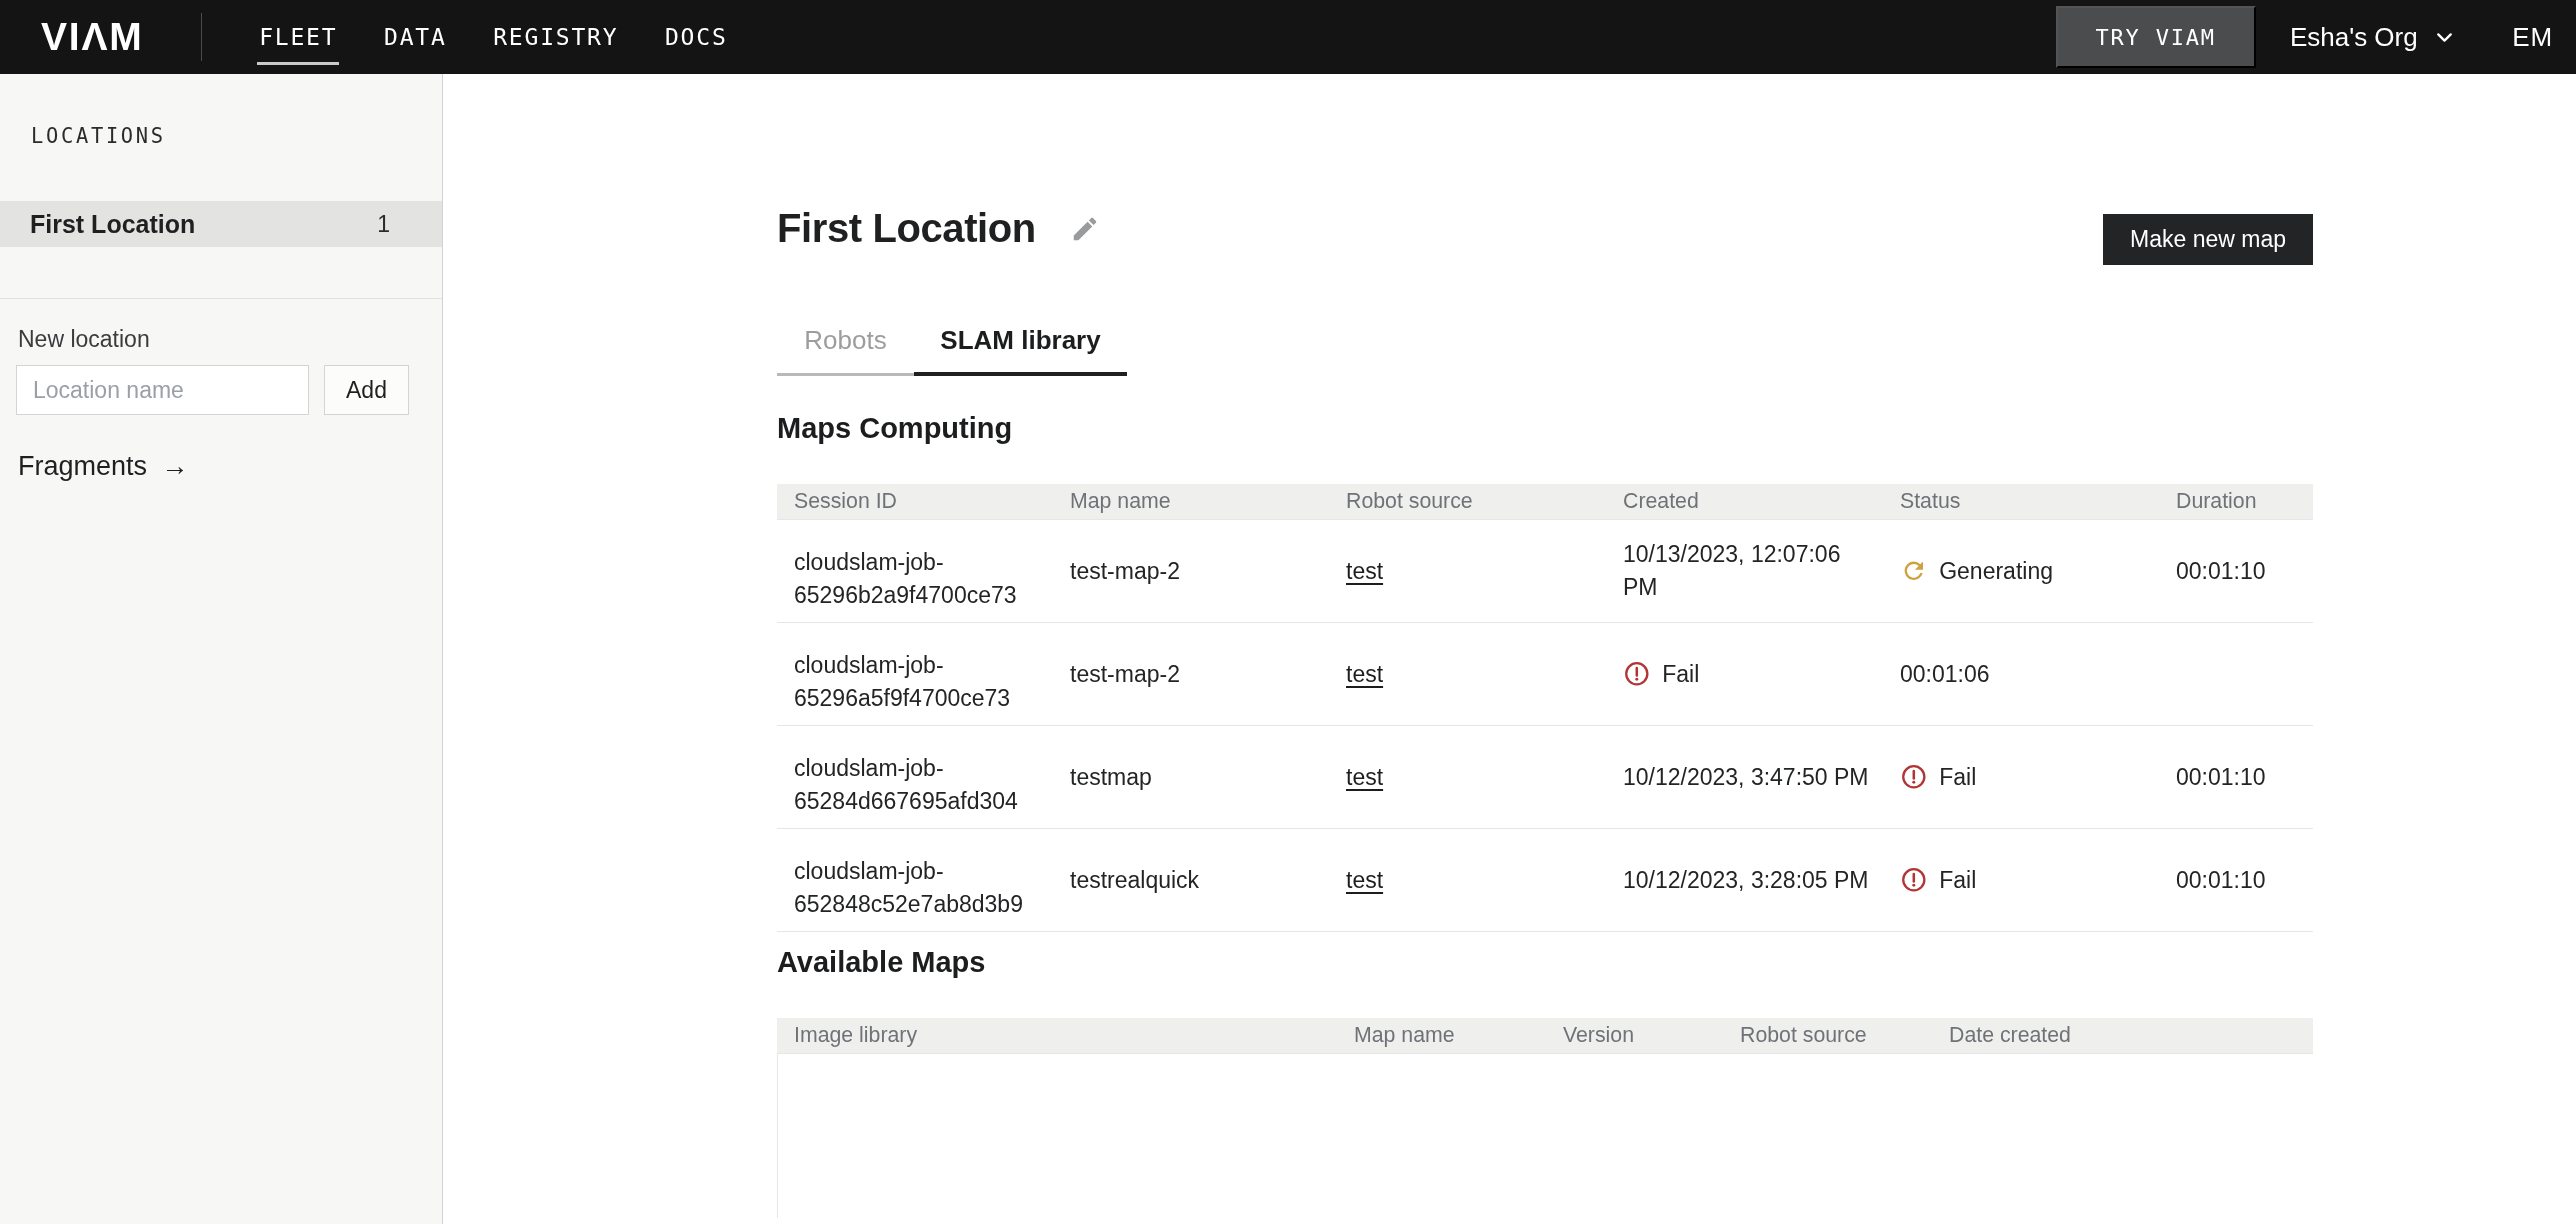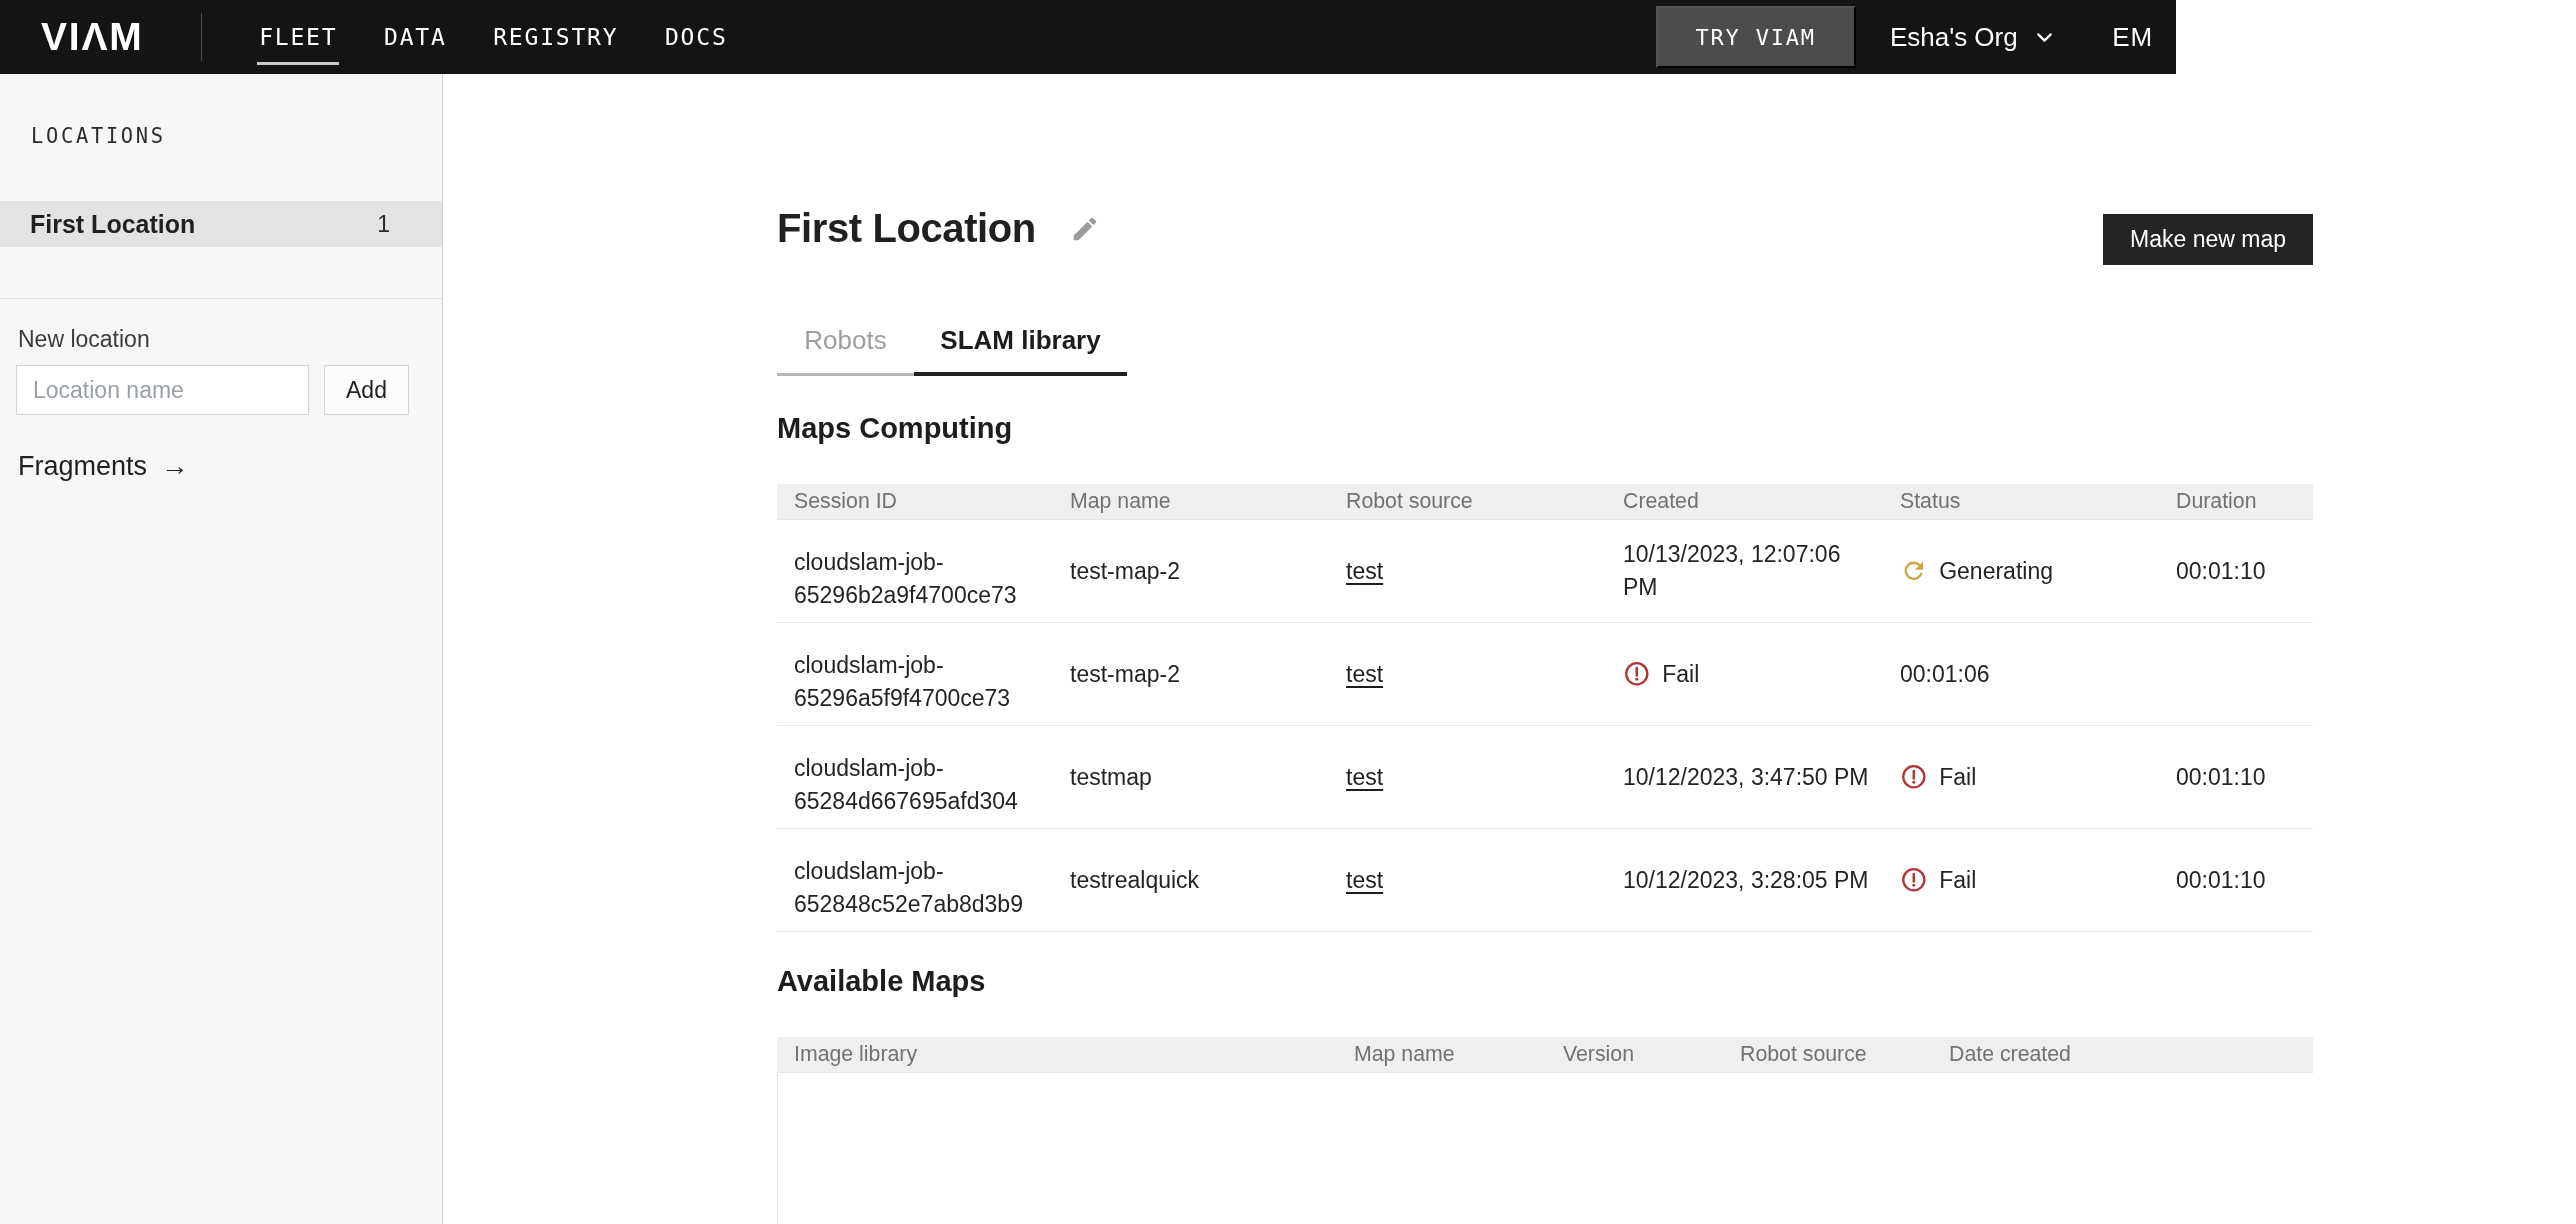--- a/index.html
+++ b/index.html
@@ -1,20 +1,20 @@
 <!DOCTYPE html>
 <html style="font-size:14.2px"><head>
 <meta charset="utf-8">
 <style>
   * { margin:0; padding:0; box-sizing:border-box; }
   html,body { width:2576px; height:1225px; overflow:hidden; background:#ffffff;
               font-family:"Liberation Sans", sans-serif; color:#1c1d1e; }
 
   
-  .topbar { position:absolute; left:0; top:0; width:2176px; height:74px;
+  .topbar { position:absolute; left:0; top:0; width:2576px; height:74px;
             background:#141415; display:flex; align-items:center; }
   .logo { margin-left:41px; color:#ffffff; font-size:39px; font-weight:800;
           letter-spacing:1.8px; cursor:pointer; }
   .topbar-divider { width:1.8px; height:48px; background:#4a4b4d; margin-left:57px; margin-right:55px; }
   .nav { display:flex; height:100%; }
   .nav-item { position:relative; height:100%; display:flex; align-items:center;
               margin-right:43px; padding:0 1.8px; color:#ffffff; cursor:pointer;
               font-family:"DejaVu Sans Mono", monospace; font-size:23px; letter-spacing:1.8px; }
   .nav-item.active::after { content:""; position:absolute; left:0; right:0; bottom:9px;
               height:2.7px; background:#c9c9c9; }
@@ -65,21 +65,21 @@
   .tab-slam { width:213px; }
   .tab.inactive { color:#9c9d9c; }
   .tab.inactive::after { content:""; position:absolute; left:0; right:0; bottom:0;
          height:2.7px; background:#b9b9b7; }
   .tab.active { color:#1c1d1e; font-weight:bold; }
   .tab.active::after { content:""; position:absolute; left:0; right:0; bottom:0;
          height:4.4px; background:#1f2021; }
 
   .section-heading { font-size:29px; font-weight:bold; color:#1c1d1e; }
   .maps-computing-heading { margin-top:36px; }
-  .available-maps-heading { margin-top:33px; }
+  .available-maps-heading { margin-top:14px; }
 
   .table { width:1536px; margin-top:39px; }
   .thead { display:grid; background:#efefee; height:36px; align-items:center;
            border-bottom:0.9px solid #e6e6e4; }
   .t1 .thead, .t1 .trow { grid-template-columns:276px 276px 277px 277px 276px 1fr; }
   .t2 .thead { grid-template-columns:560px 209px 177px 209px 1fr; }
   .th { padding-left:17px; font-size:21.3px; color:#6f7276; white-space:nowrap; overflow:hidden; }
   .trow { display:grid; min-height:103px; align-items:center; border-bottom:0.9px solid #e6e6e4; }
   .td { padding:16px 9px 16px 17px; font-size:23px; line-height:33px; color:#232425;
         overflow:hidden; }

